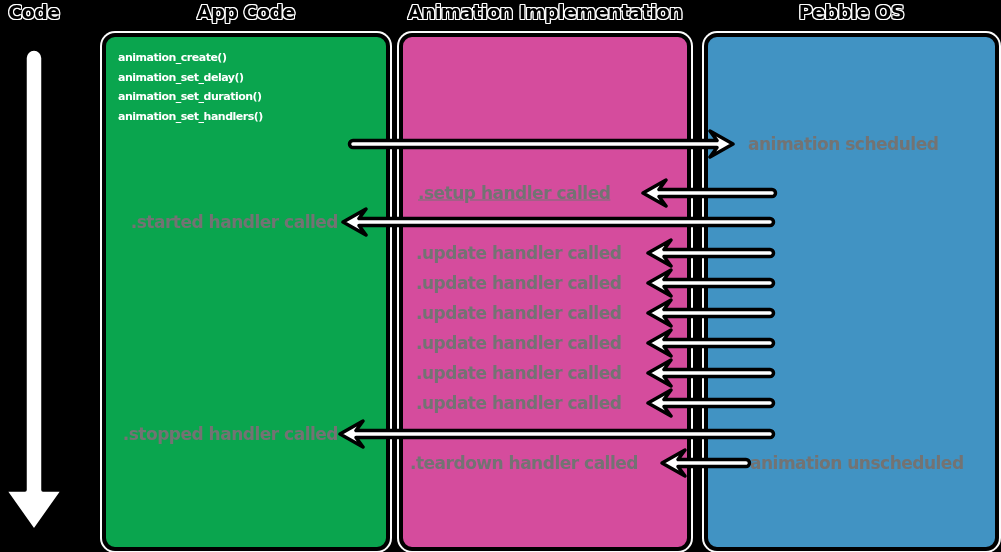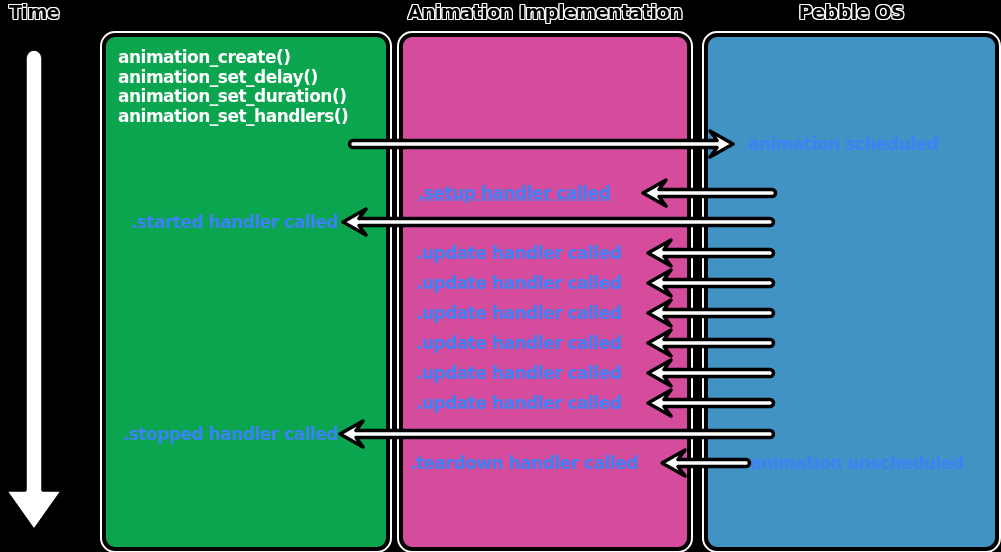--- a/index.html
+++ b/index.html
@@ -28,35 +28,36 @@
   }
   .box-app {left:102px;width:288px;background:#0aa54e;}
   .box-impl{left:399px;width:292px;background:#d54c9d;}
   .box-os  {left:704px;width:295px;background:#4193c3;}
 
   .arrows{position:absolute;left:0;top:0;z-index:3;}
   .arrows path{fill:#fff;stroke:#000;stroke-width:3.5;stroke-linejoin:round;}
 
   .lbl{
     position:absolute;z-index:4;transform:translateY(-50%);
-    color:#3b82f6;font-weight:bold;font-size:17px;letter-spacing:-0.5px;
+    color:#737373;font-weight:bold;font-size:17px;letter-spacing:-0.5px;
     white-space:nowrap;line-height:1;
   }
   .calls{
     position:absolute;z-index:4;left:118px;top:48px;
-    color:#fff;font-weight:bold;font-size:17px;letter-spacing:-0.5px;
+    color:#fff;font-weight:bold;font-size:11px;letter-spacing:-0.5px;
     line-height:19.5px;white-space:nowrap;
   }
 </style>
 </head>
 <body>
 
 <div class="stage">
 
-  <div class="hdr hdr-time">Time</div>
+  <div class="hdr hdr-time">Code</div>
+  <div class="hdr hdr-app">App Code</div>
   <div class="hdr hdr-impl">Animation Implementation</div>
   <div class="hdr hdr-os">Pebble OS</div>
 
   <div class="box box-app"></div>
   <div class="box box-impl"></div>
   <div class="box box-os"></div>
 
   <div class="calls">
     <div>animation_create()</div>
     <div>animation_set_delay()</div>

